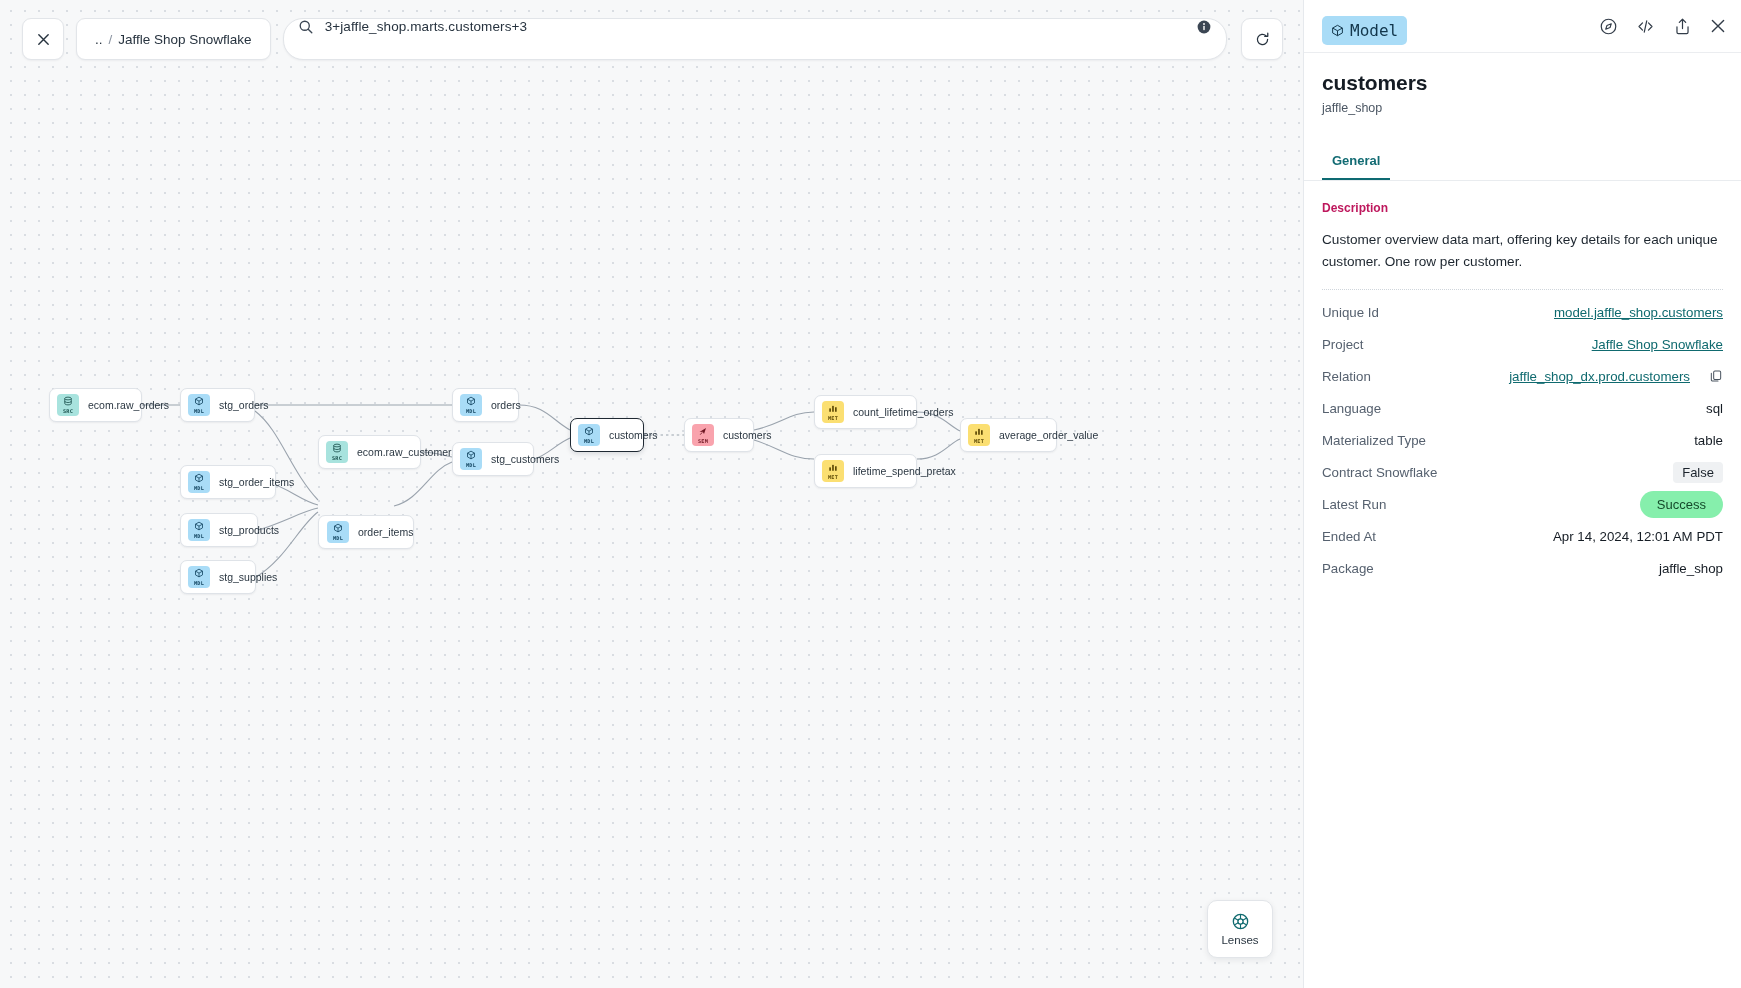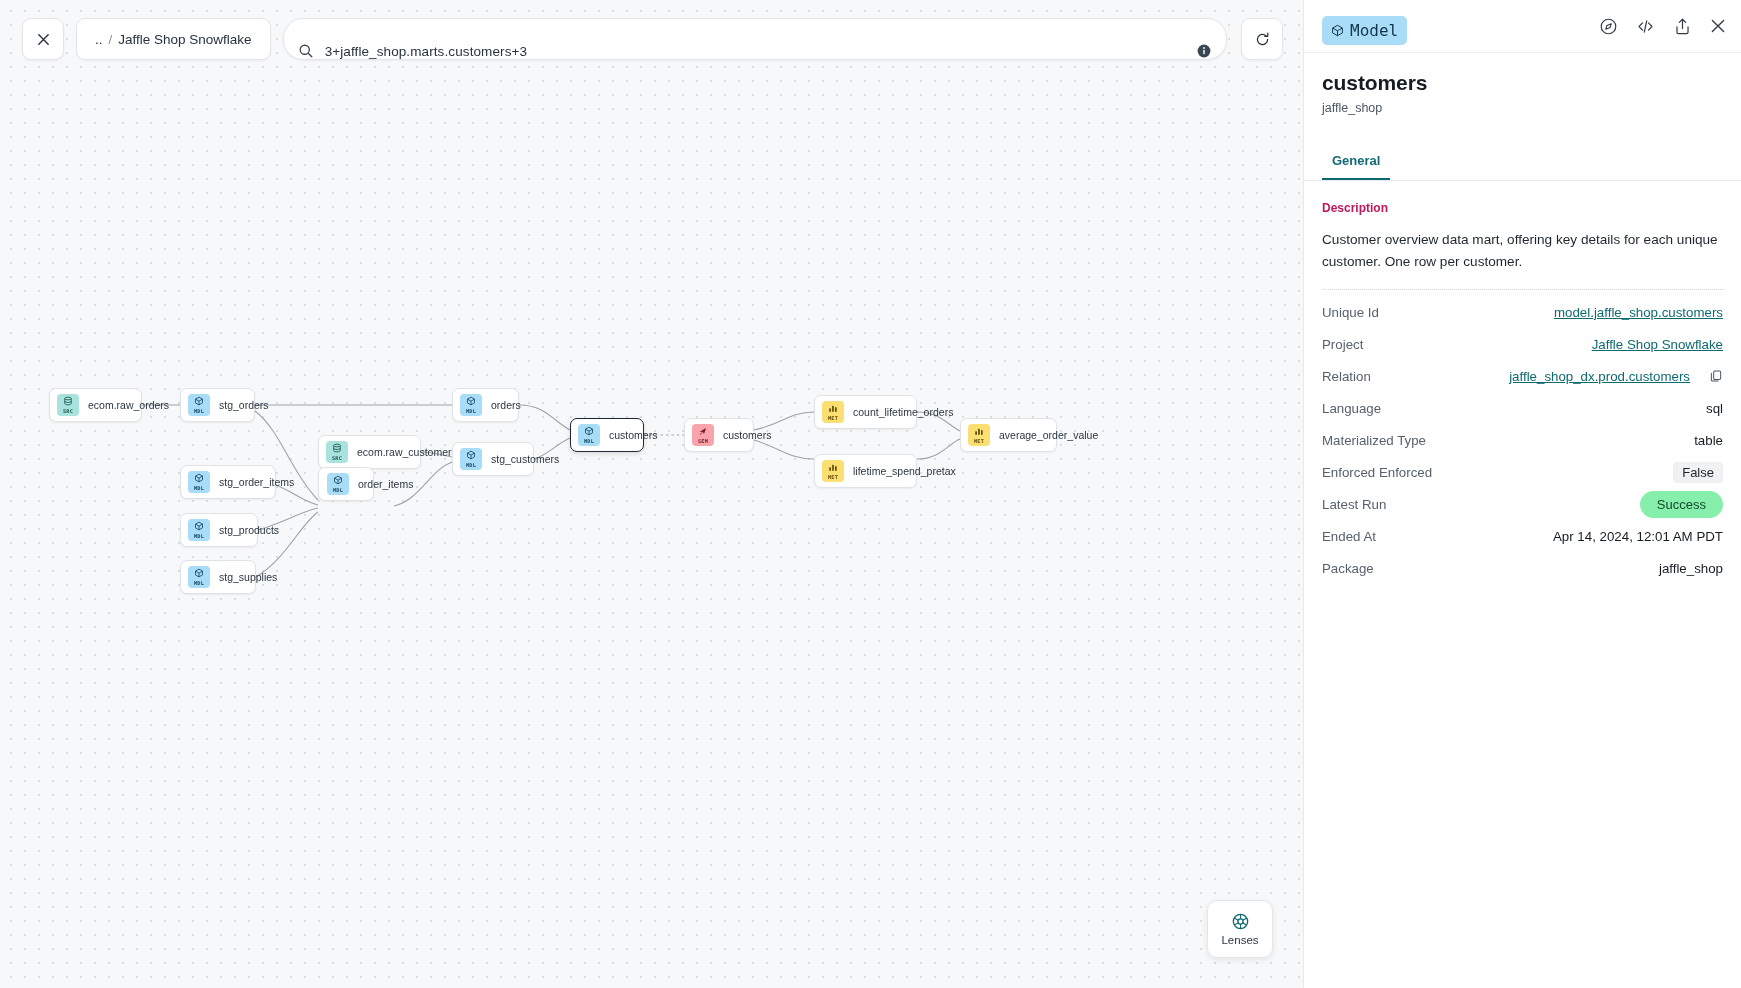--- a/index.html
+++ b/index.html
@@ -37,21 +37,21 @@
   .breadcrumb {
     height:42px; padding:0 18px; background:#fff;
     border:1px solid #e2e5e9; border-radius:9px;
     display:flex; align-items:center; gap:6px;
     font-size:13.5px; color:#27333f; white-space:nowrap;
     box-shadow:0 1px 2px rgba(16,24,40,.05); cursor:pointer;
   }
   .bc-sep { color:#8a93a0; }
   .searchbar {
     flex:1; height:42px; background:#fff; border:1px solid #e2e5e9;
-    border-radius:20px; display:flex; align-items:flex-end; gap:11px;
+    border-radius:20px; display:flex; align-items:flex-start; gap:11px;
     padding:0 14px; box-shadow:0 1px 2px rgba(16,24,40,.05);
   }
   .search-value {
     flex:1; font-size:13.5px; color:#27333f; letter-spacing:.1px;
   }
   .refresh-btn { margin-left:2px; }
   .icon-svg { display:block; }
 
   
   .dag { position:absolute; inset:0; }
@@ -258,21 +258,21 @@
             <div class="node-badge badge-src">
               <span class="bg-ico"><svg width="10" height="10" viewBox="0 0 16 16" fill="none">
                   <ellipse cx="8" cy="4" rx="5.2" ry="2.2" stroke="currentColor" stroke-width="1.3"></ellipse>
                   <path d="M2.8 4v8c0 1.2 2.3 2.2 5.2 2.2s5.2-1 5.2-2.2V4" stroke="currentColor" stroke-width="1.3"></path>
                   <path d="M2.8 8.2c0 1.2 2.3 2.2 5.2 2.2s5.2-1 5.2-2.2" stroke="currentColor" stroke-width="1.3"></path>
                 </svg></span>
               <span class="bg-txt">SRC</span>
             </div>
             <span class="node-label">ecom.raw_customers</span>
           </div>
-          <div class="node" style="left: 318px; top: 467px; width: 56px; padding-left: 8px;">
+          <div class="node" style="left: 318px; top: 515px; width: 96px; padding-left: 8px;">
             <div class="node-badge badge-mdl">
               <span class="bg-ico"><svg width="10" height="10" viewBox="0 0 16 16" fill="none">
                   <path d="M8 1.8 L13.6 5 V11 L8 14.2 L2.4 11 V5 Z" stroke="currentColor" stroke-width="1.3" stroke-linejoin="round"></path>
                   <path d="M2.4 5 L8 8.2 L13.6 5 M8 8.2 V14.2" stroke="currentColor" stroke-width="1.3" stroke-linejoin="round"></path>
                 </svg></span>
               <span class="bg-txt">MDL</span>
             </div>
             <span class="node-label">order_items</span>
           </div>
           <div class="node" style="left: 452px; top: 388px; width: 67px;">
@@ -434,21 +434,21 @@
           </div>
           <div class="row">
             <div class="row-key">Language</div>
             <div class="row-val">sql</div>
           </div>
           <div class="row">
             <div class="row-key">Materialized Type</div>
             <div class="row-val">table</div>
           </div>
           <div class="row">
-            <div class="row-key">Enforced Enforced</div>
+            <div class="row-key">Contract Snowflake</div>
             <div class="row-val"><span class="chip-gray">False</span></div>
           </div>
           <div class="row">
             <div class="row-key">Latest Run</div>
             <div class="row-val"><span class="chip-green">Success</span></div>
           </div>
           <div class="row">
             <div class="row-key">Ended At</div>
             <div class="row-val">Apr 14, 2024, 12:01 AM PDT</div>
           </div>

